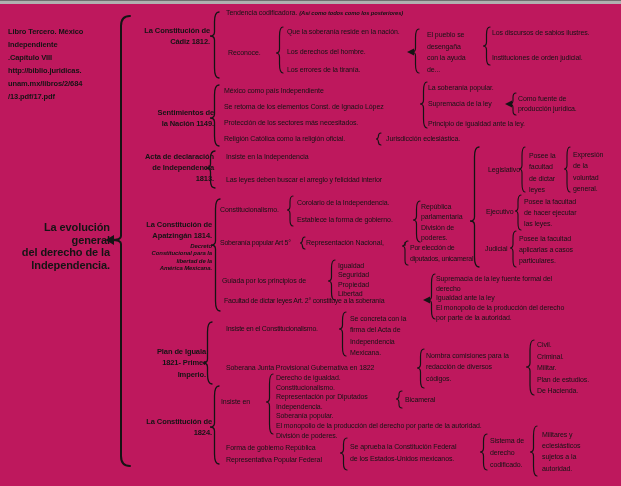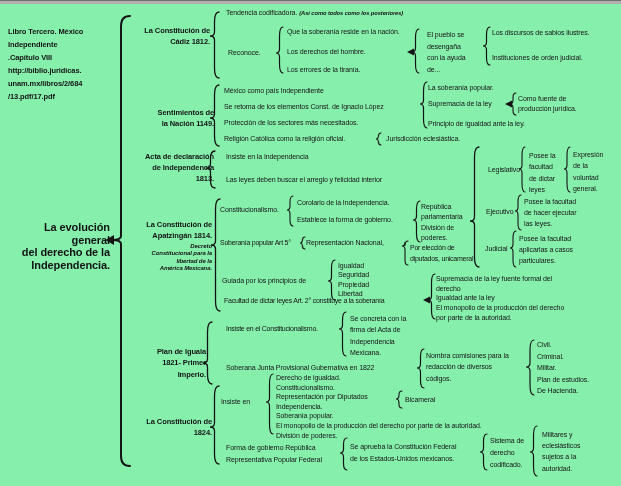--- a/index.html
+++ b/index.html
@@ -1,17 +1,17 @@
 <!DOCTYPE html>
 <html><head>
 <meta charset="utf-8">
 <style>
   *{margin:0;padding:0;box-sizing:border-box}
   body{background:#fff}
-  #stage{position:relative;width:621px;height:486px;background:#86efac;overflow:hidden;
+  #stage{position:relative;width:621px;height:486px;background:#be185d;overflow:hidden;
          font-family:"Liberation Sans",sans-serif;color:#141414}
   .topbar{position:absolute;left:0;top:0;width:621px;height:4px;background:#b0b0b0;border-top:1px solid #6f6f6f}
   .t{position:absolute;font-size:7px;line-height:1.12;letter-spacing:-0.1px;white-space:nowrap}
   .pre{white-space:pre-line}
   .b{font-weight:700}
   .c{text-align:right}
   .ti{font-size:7.5px;font-weight:700}
   .it{font-style:italic;font-weight:700;font-size:6px}
   .note{font-style:italic;font-weight:700;font-size:5.8px;margin-left:2px}
   .tight{letter-spacing:-0.25px}

